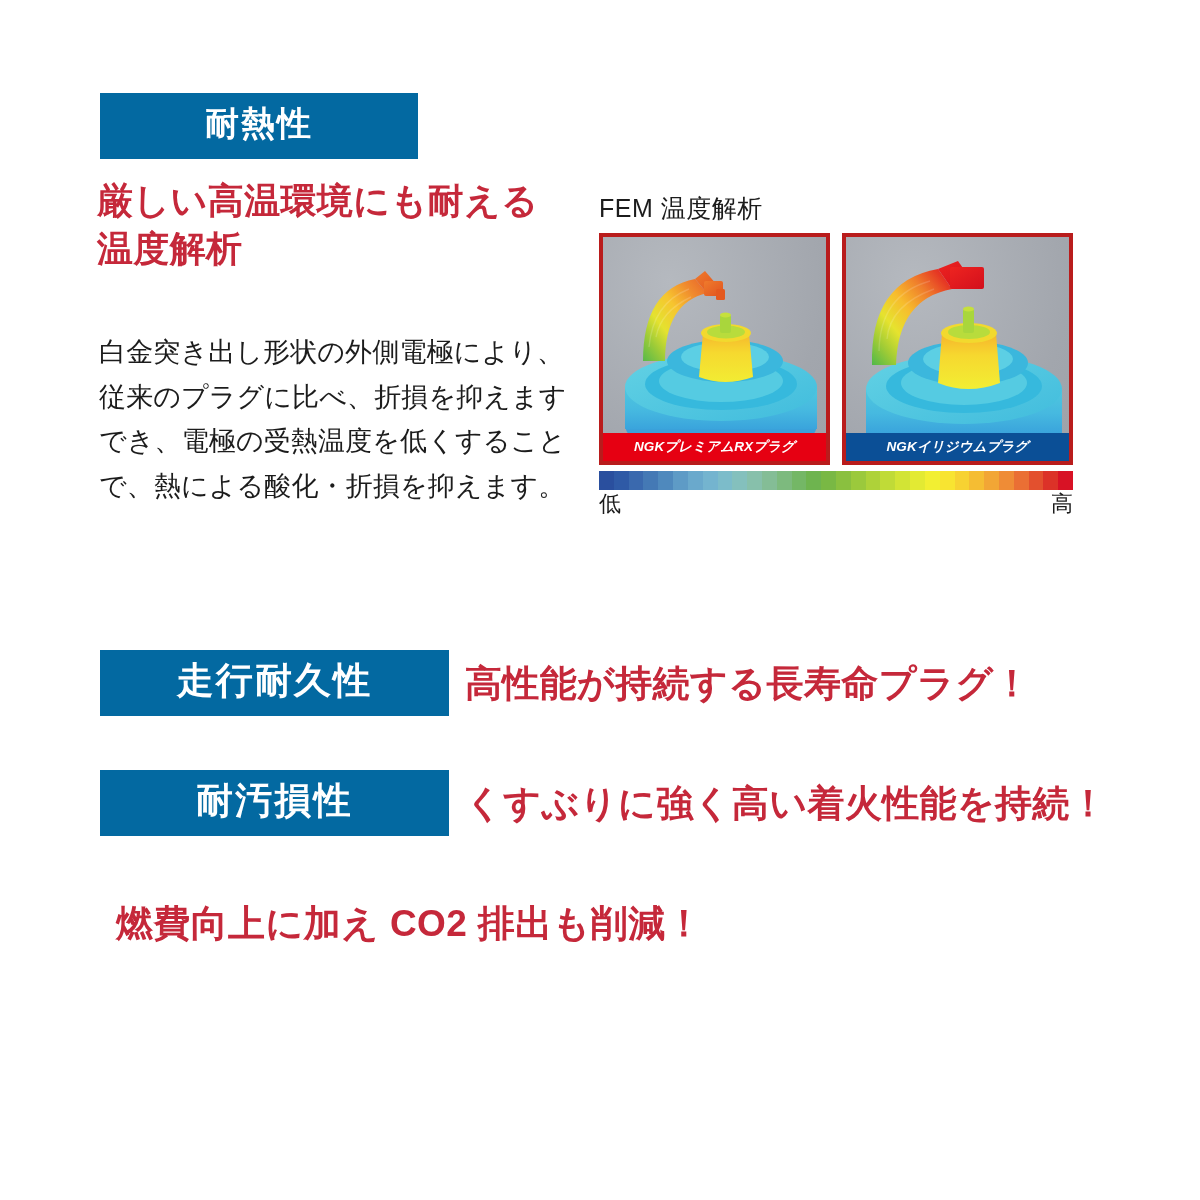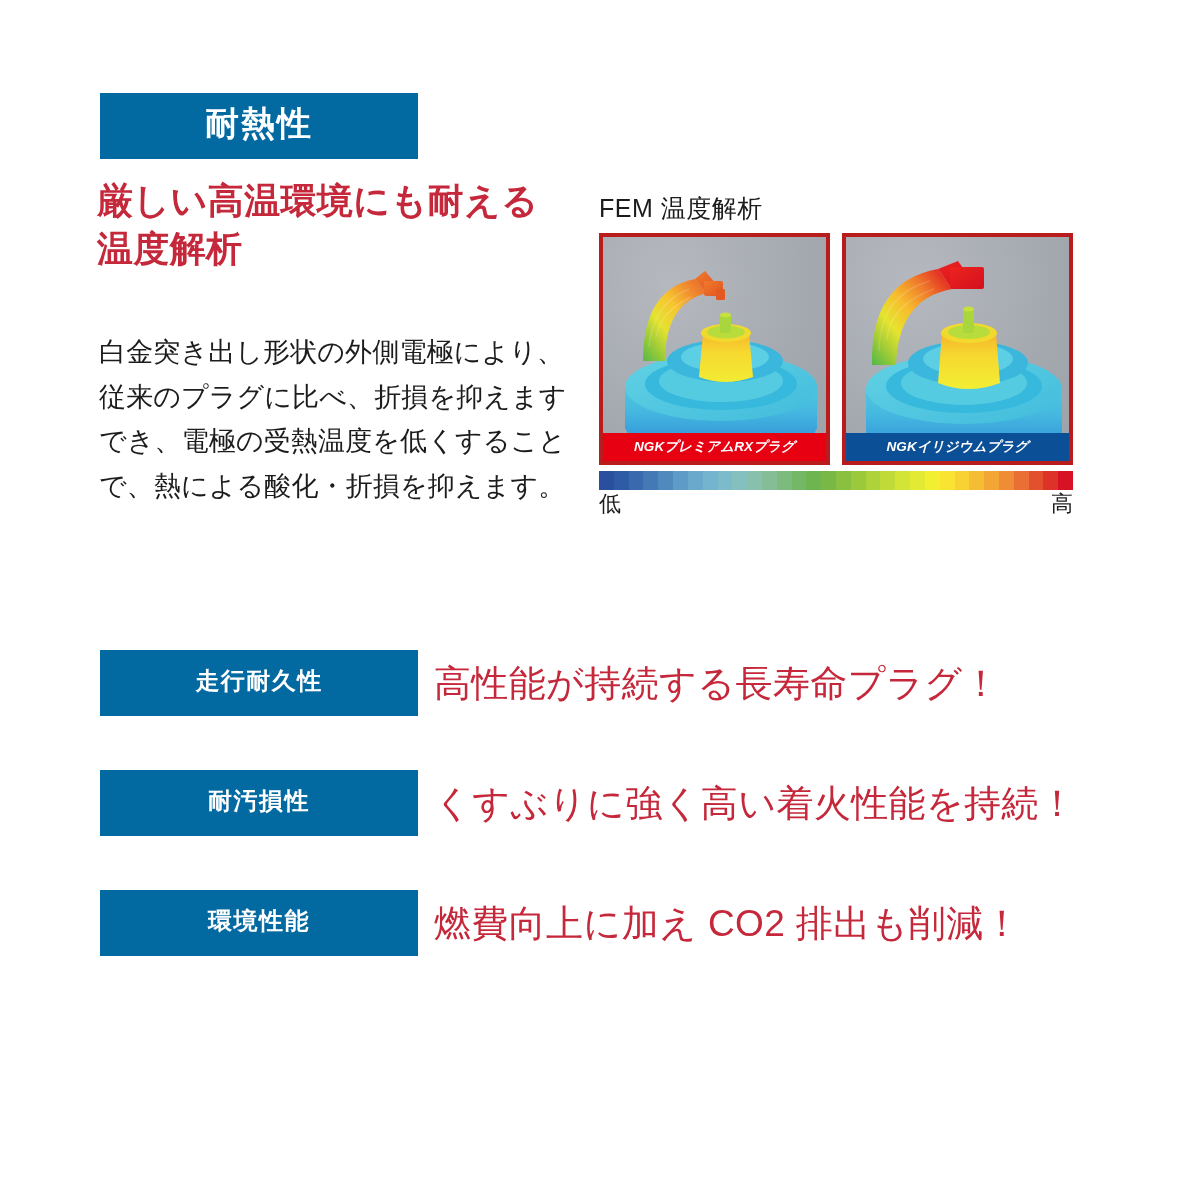--- a/index.html
+++ b/index.html
@@ -137,30 +137,30 @@
   
   .feature-row {
     position: absolute;
     left: 100px;
     width: 960px;
     height: 66px;
     display: flex;
     align-items: center;
   }
   .feature-row .badge {
-    width: 318px;
+    width: 349px;
     height: 66px;
-    font-size: 24px;
+    font-size: 37px;
     flex: 0 0 auto;
   }
   .feature-text {
     margin-left: 16px;
     color: #c5283a;
     font-size: 37px;
-    font-weight: normal;
+    font-weight: bold;
     line-height: 1;
     letter-spacing: 0.01em;
     white-space: nowrap;
   }
   #feature-row-0 { top: 650px; }
   #feature-row-1 { top: 770px; }
   #feature-row-2 { top: 890px; }
 </style>
 </head>
 <body>
@@ -359,17 +359,14 @@
 </div>
 
 <div class="feature-row" id="feature-row-1">
   <div class="badge">
     <span>耐汚損性</span>
   </div>
   <div class="feature-text">くすぶりに強く高い着火性能を持続！</div>
 </div>
 
 <div class="feature-row" id="feature-row-2">
-  <div class="badge">
-    <span>環境性能</span>
-  </div>
   <div class="feature-text">燃費向上に加え CO2 排出も削減！</div>
 </div>
 
 </body></html>

